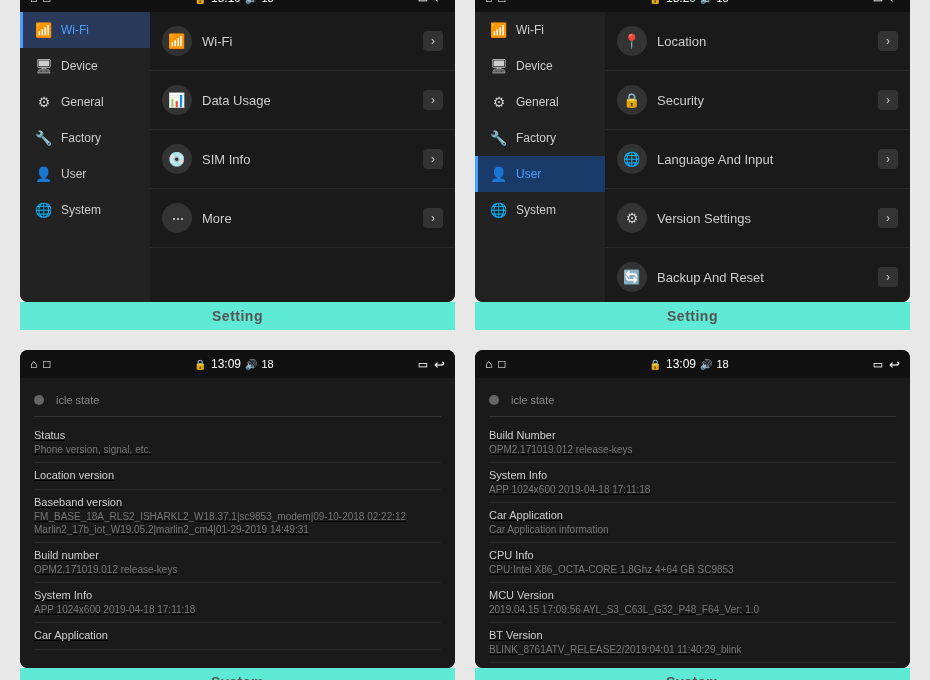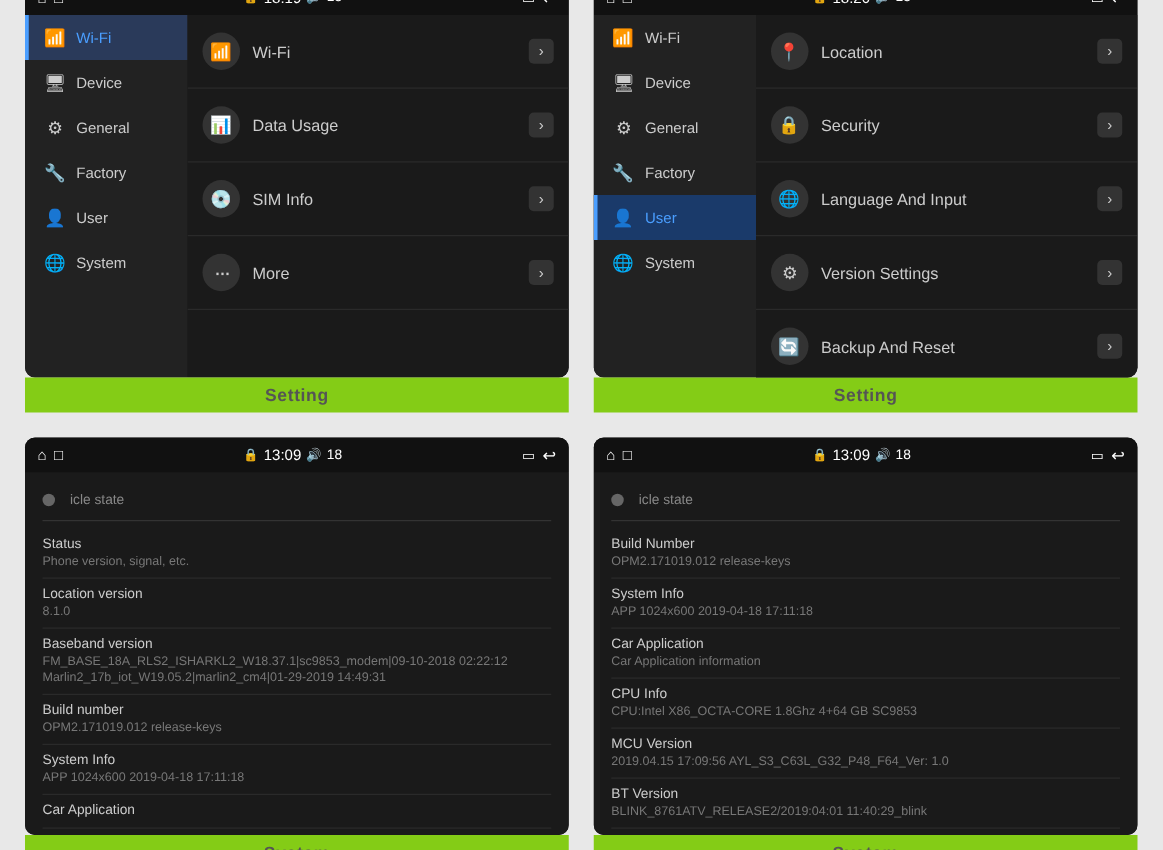--- a/index.html
+++ b/index.html
@@ -145,39 +145,40 @@
       border-radius: 50%;
       background: #666;
     }
     .vehicle-text {
       color: #888;
       font-size: 11px;
     }
     .sys-item {
       padding: 6px 0;
       border-bottom: 1px solid #2a2a2a;
+      text-decoration: underline;
     }
     .sys-label {
       color: #ccc;
       font-size: 11px;
       margin-bottom: 2px;
     }
     .sys-value {
       color: #777;
       font-size: 10px;
       line-height: 1.3;
     }
     
     .caption {
       color: #555;
       font-size: 14px;
       font-weight: bold;
       text-align: center;
       padding: 6px 0;
-      background: #84cc16;
+      background: #5eead4;
       letter-spacing: 0.5px;
     }
     .panel-wrapper {
       display: flex;
       flex-direction: column;
     }
   </style>
 </head>
 <body>
 
@@ -362,21 +363,20 @@
         <div class="vehicle-state">
           <div class="vehicle-dot"></div>
           <span class="vehicle-text">icle state</span>
         </div>
         <div class="sys-item">
           <div class="sys-label">Status</div>
           <div class="sys-value">Phone version, signal, etc.</div>
         </div>
         <div class="sys-item">
           <div class="sys-label">Location version</div>
-          <div class="sys-value">8.1.0</div>
         </div>
         <div class="sys-item">
           <div class="sys-label">Baseband version</div>
           <div class="sys-value">FM_BASE_18A_RLS2_ISHARKL2_W18.37.1|sc9853_modem|09-10-2018 02:22:12<br>Marlin2_17b_iot_W19.05.2|marlin2_cm4|01-29-2019 14:49:31</div>
         </div>
         <div class="sys-item">
           <div class="sys-label">Build number</div>
           <div class="sys-value">OPM2.171019.012 release-keys</div>
         </div>
         <div class="sys-item">

